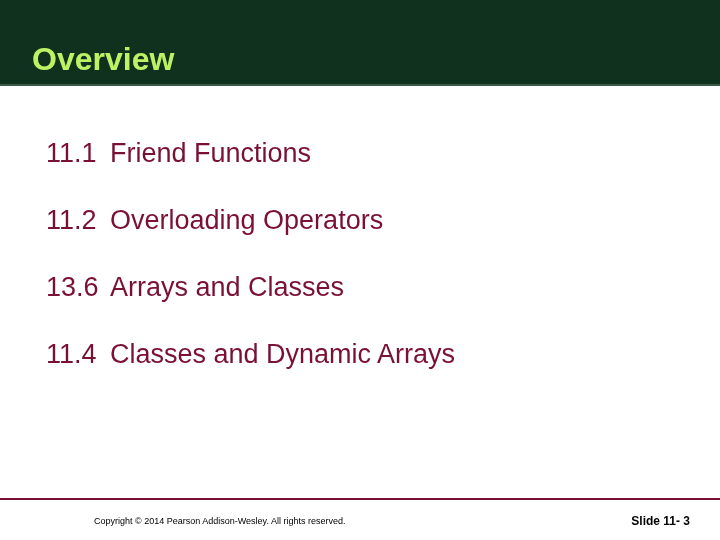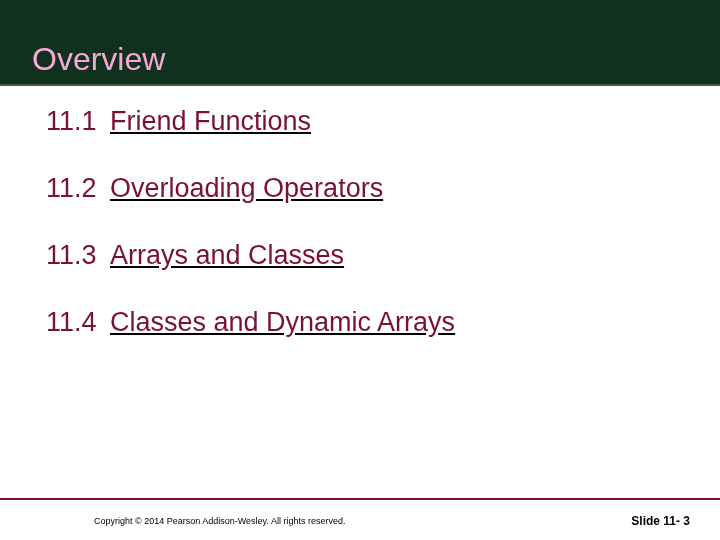--- a/index.html
+++ b/index.html
@@ -20,35 +20,34 @@
   .header-bar {
     background: #0f311d;
     width: 100%;
     height: 86px;
     position: relative;
   }
   .header-title {
     position: absolute;
     left: 32px;
     bottom: 8px;
-    color: #f9a8d4;
+    color: #bef264;
     font-size: 32px;
-    font-weight: 400;
+    font-weight: 700;
   }
   .header-underline {
     position: absolute;
     left: 0;
     right: 0;
     bottom: 0;
     height: 2px;
     background: #3a5a46;
   }
   .content {
-    padding: 20px 0 0 46px;
-    text-decoration: underline;
+    padding: 52px 0 0 46px;
   }
   .item {
     color: #7a1133;
     font-size: 27px;
     margin-bottom: 36px;
     font-weight: 400;
   }
   .item .num {
     display: inline-block;
     width: 64px;
@@ -96,21 +95,21 @@
   </div>
 
   <div class="content">
     <div class="item">
       <span class="num">11.1</span><span>Friend Functions</span>
     </div>
     <div class="item">
       <span class="num">11.2</span><span>Overloading Operators</span>
     </div>
     <div class="item">
-      <span class="num">11.3</span><span>Arrays and Classes</span>
+      <span class="num">13.6</span><span>Arrays and Classes</span>
     </div>
     <div class="item">
       <span class="num">11.4</span><span>Classes and Dynamic Arrays</span>
     </div>
   </div>
 
   <div class="footer">
     <div class="footer-line"></div>
     <div class="copyright">Copyright © 2014 Pearson Addison-Wesley.  All rights reserved.</div>
     <div class="slide-num">Slide 11- 3</div>

